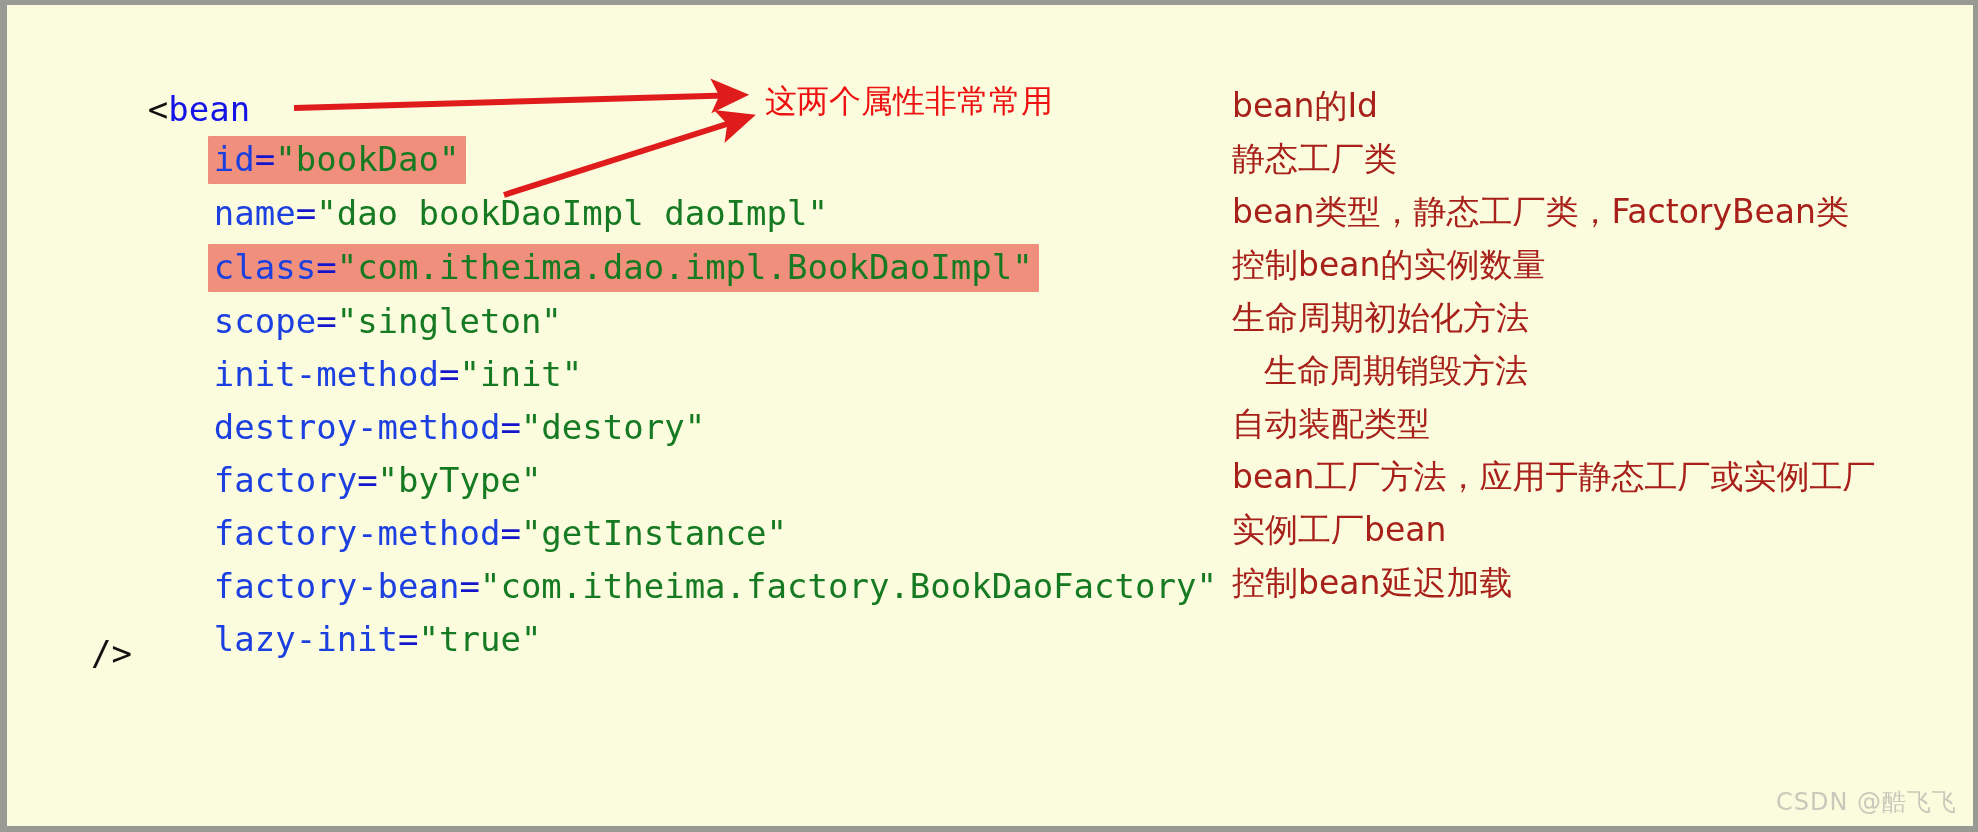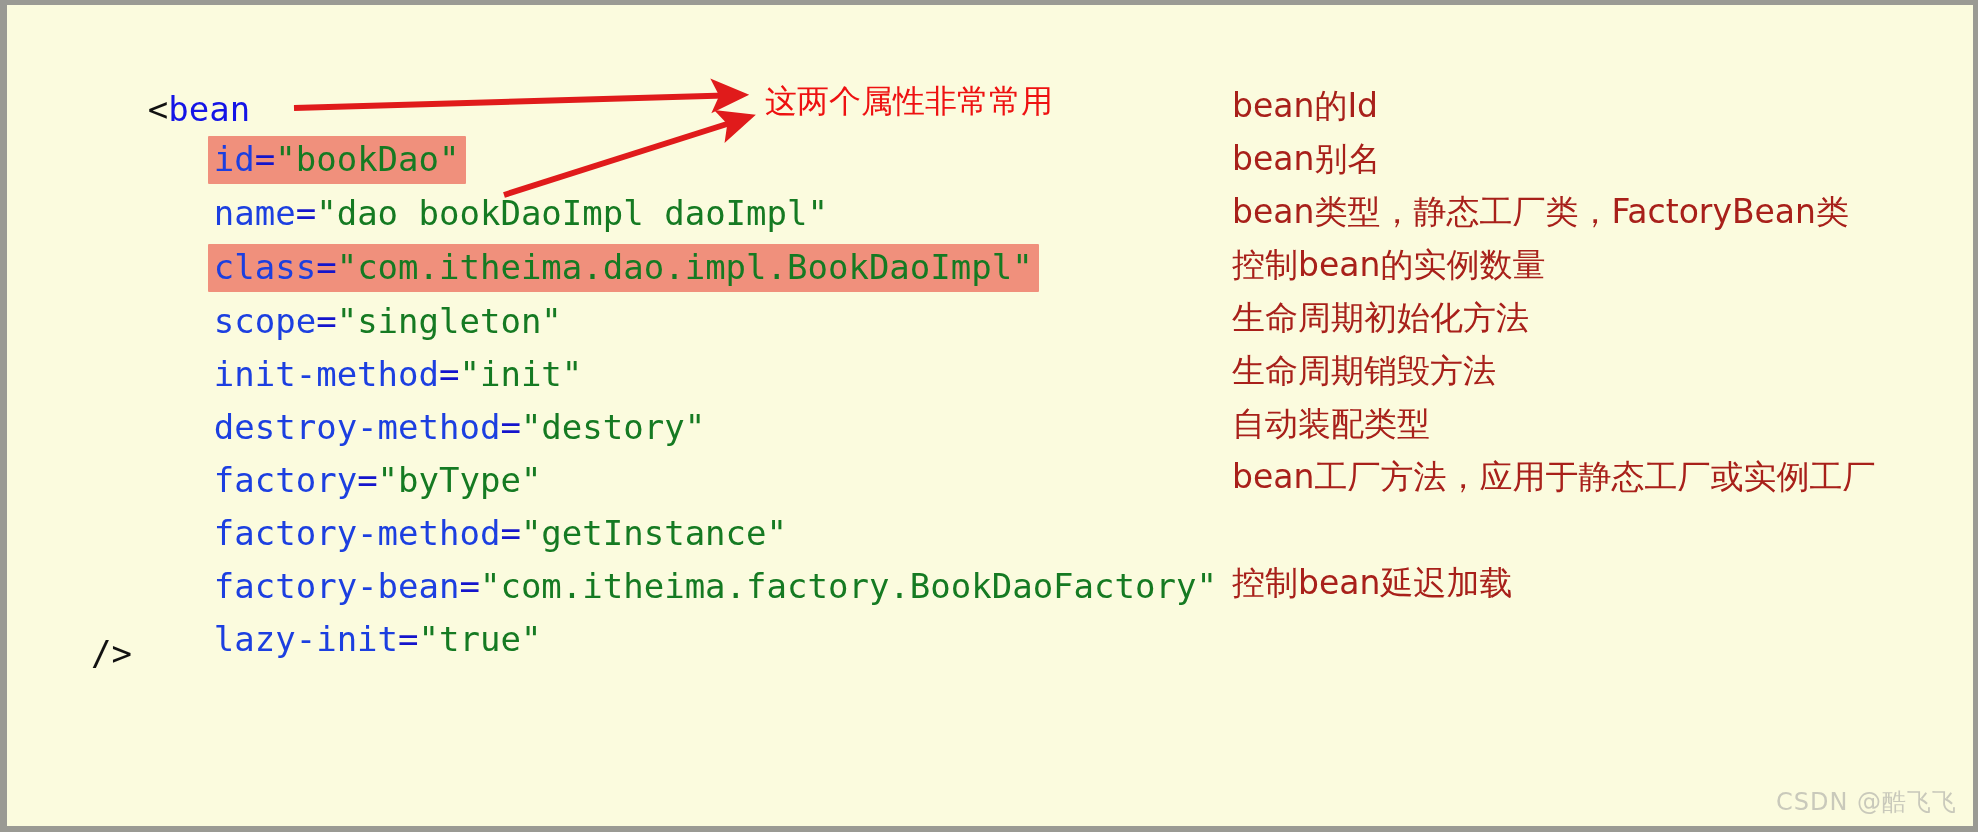--- a/index.html
+++ b/index.html
@@ -153,27 +153,28 @@
 
     <div class="code-line" style="left:84px; top:558px;">
       <span class="attr-name">lazy-init</span><span class="eq">=</span><span class="attr-value">"true"</span>
     </div>
 
     <div class="code-line tag-close" style="left:84px; top:612px;">/&gt;</div>
   </div>
 
   <div id="annotation-col">
     <div class="anno-line" style="top:82px;">bean的Id</div>
-    <div class="anno-line" style="top:135px;">bean别名</div>
+    <div class="anno-line" style="top:135px;">静态工厂类</div>
     <div class="anno-line" style="top:188px;">bean类型，静态工厂类，FactoryBean类</div>
     <div class="anno-line" style="top:241px;">控制bean的实例数量</div>
     <div class="anno-line" style="top:294px;">生命周期初始化方法</div>
-    <div class="anno-line" style="top:347px;">生命周期销毁方法</div>
+    <div class="anno-line" style="top:347px;margin-left:32px;">生命周期销毁方法</div>
     <div class="anno-line" style="top:453px;">bean工厂方法，应用于静态工厂或实例工厂</div>
     <div class="anno-line" style="top:400px;">自动装配类型</div>
+    <div class="anno-line" style="top:506px;">实例工厂bean</div>
     <div class="anno-line" style="top:559px;">控制bean延迟加载</div>
   </div>
 
   <div id="callout-text">这两个属性非常常用</div>
 
   <svg id="arrows" viewBox="0 0 1978 832" xmlns="http://www.w3.org/2000/svg">
     <defs>
       <marker id="arrowhead" markerWidth="7" markerHeight="7" refX="5.2" refY="3.1" orient="auto" markerUnits="strokeWidth">
         <path d="M0,0.2 L6.4,3.1 L0,6 L1.4,3.1 Z" fill="#E01B1B"></path>
       </marker>

